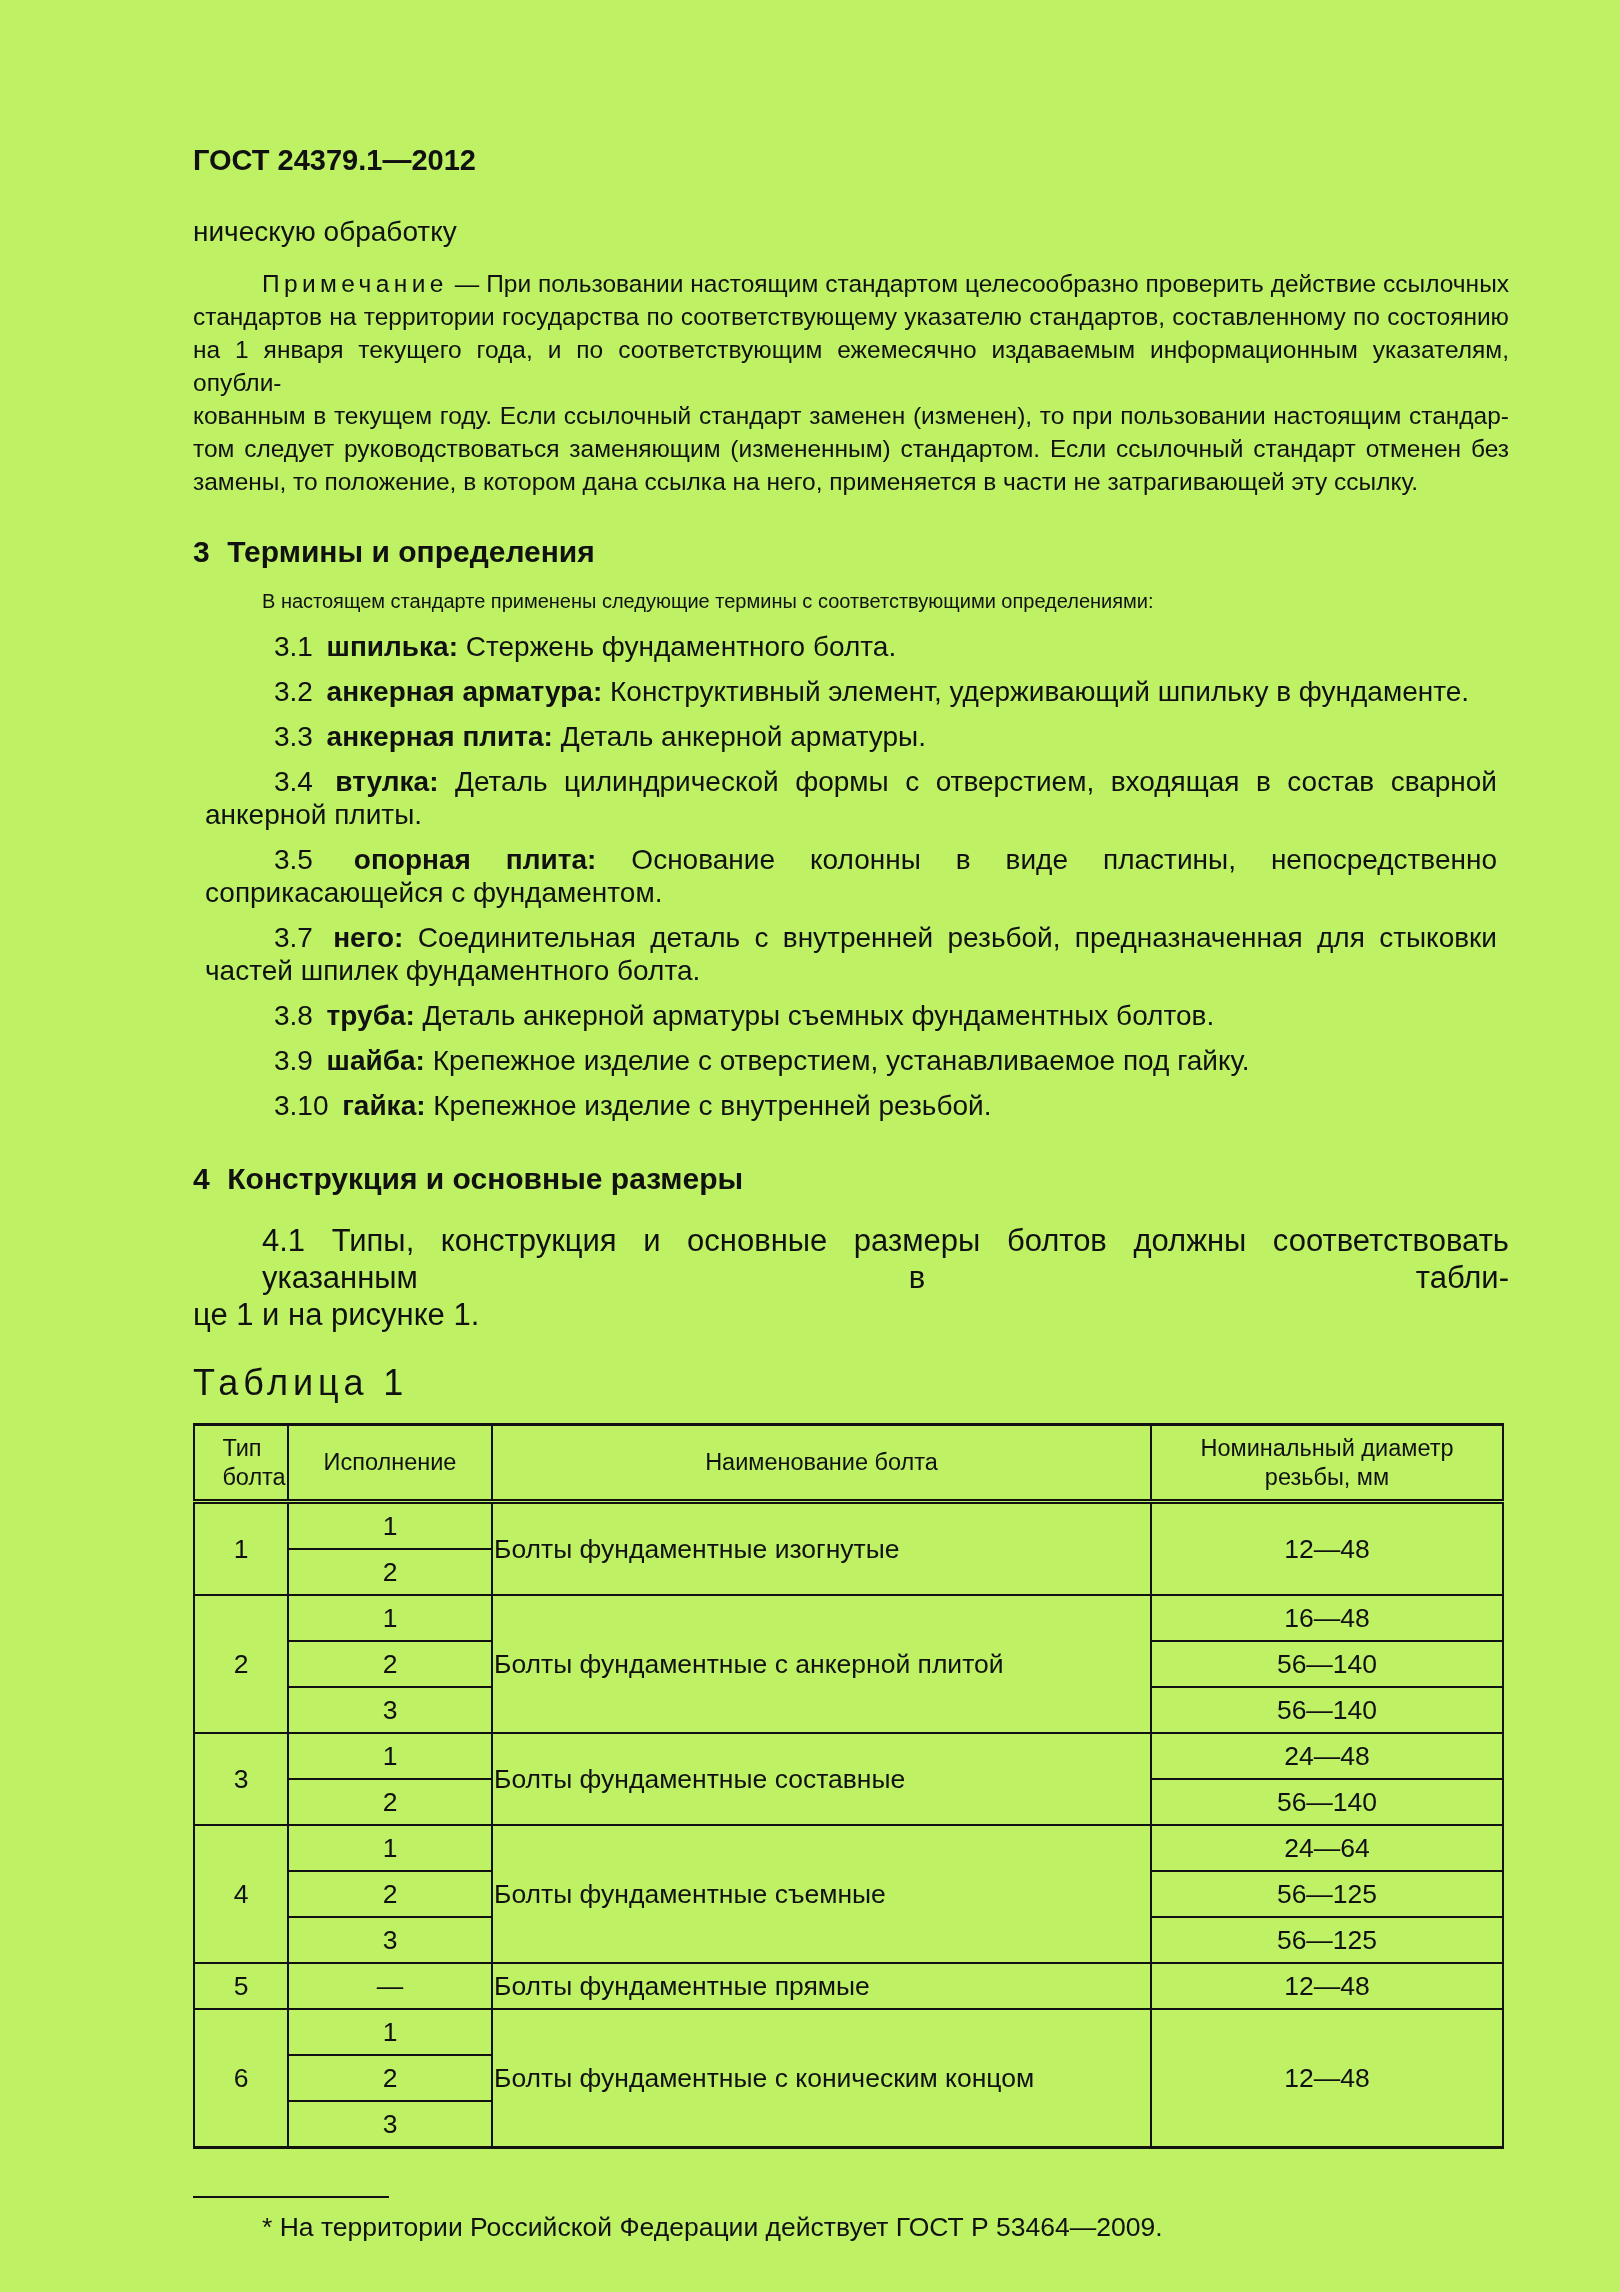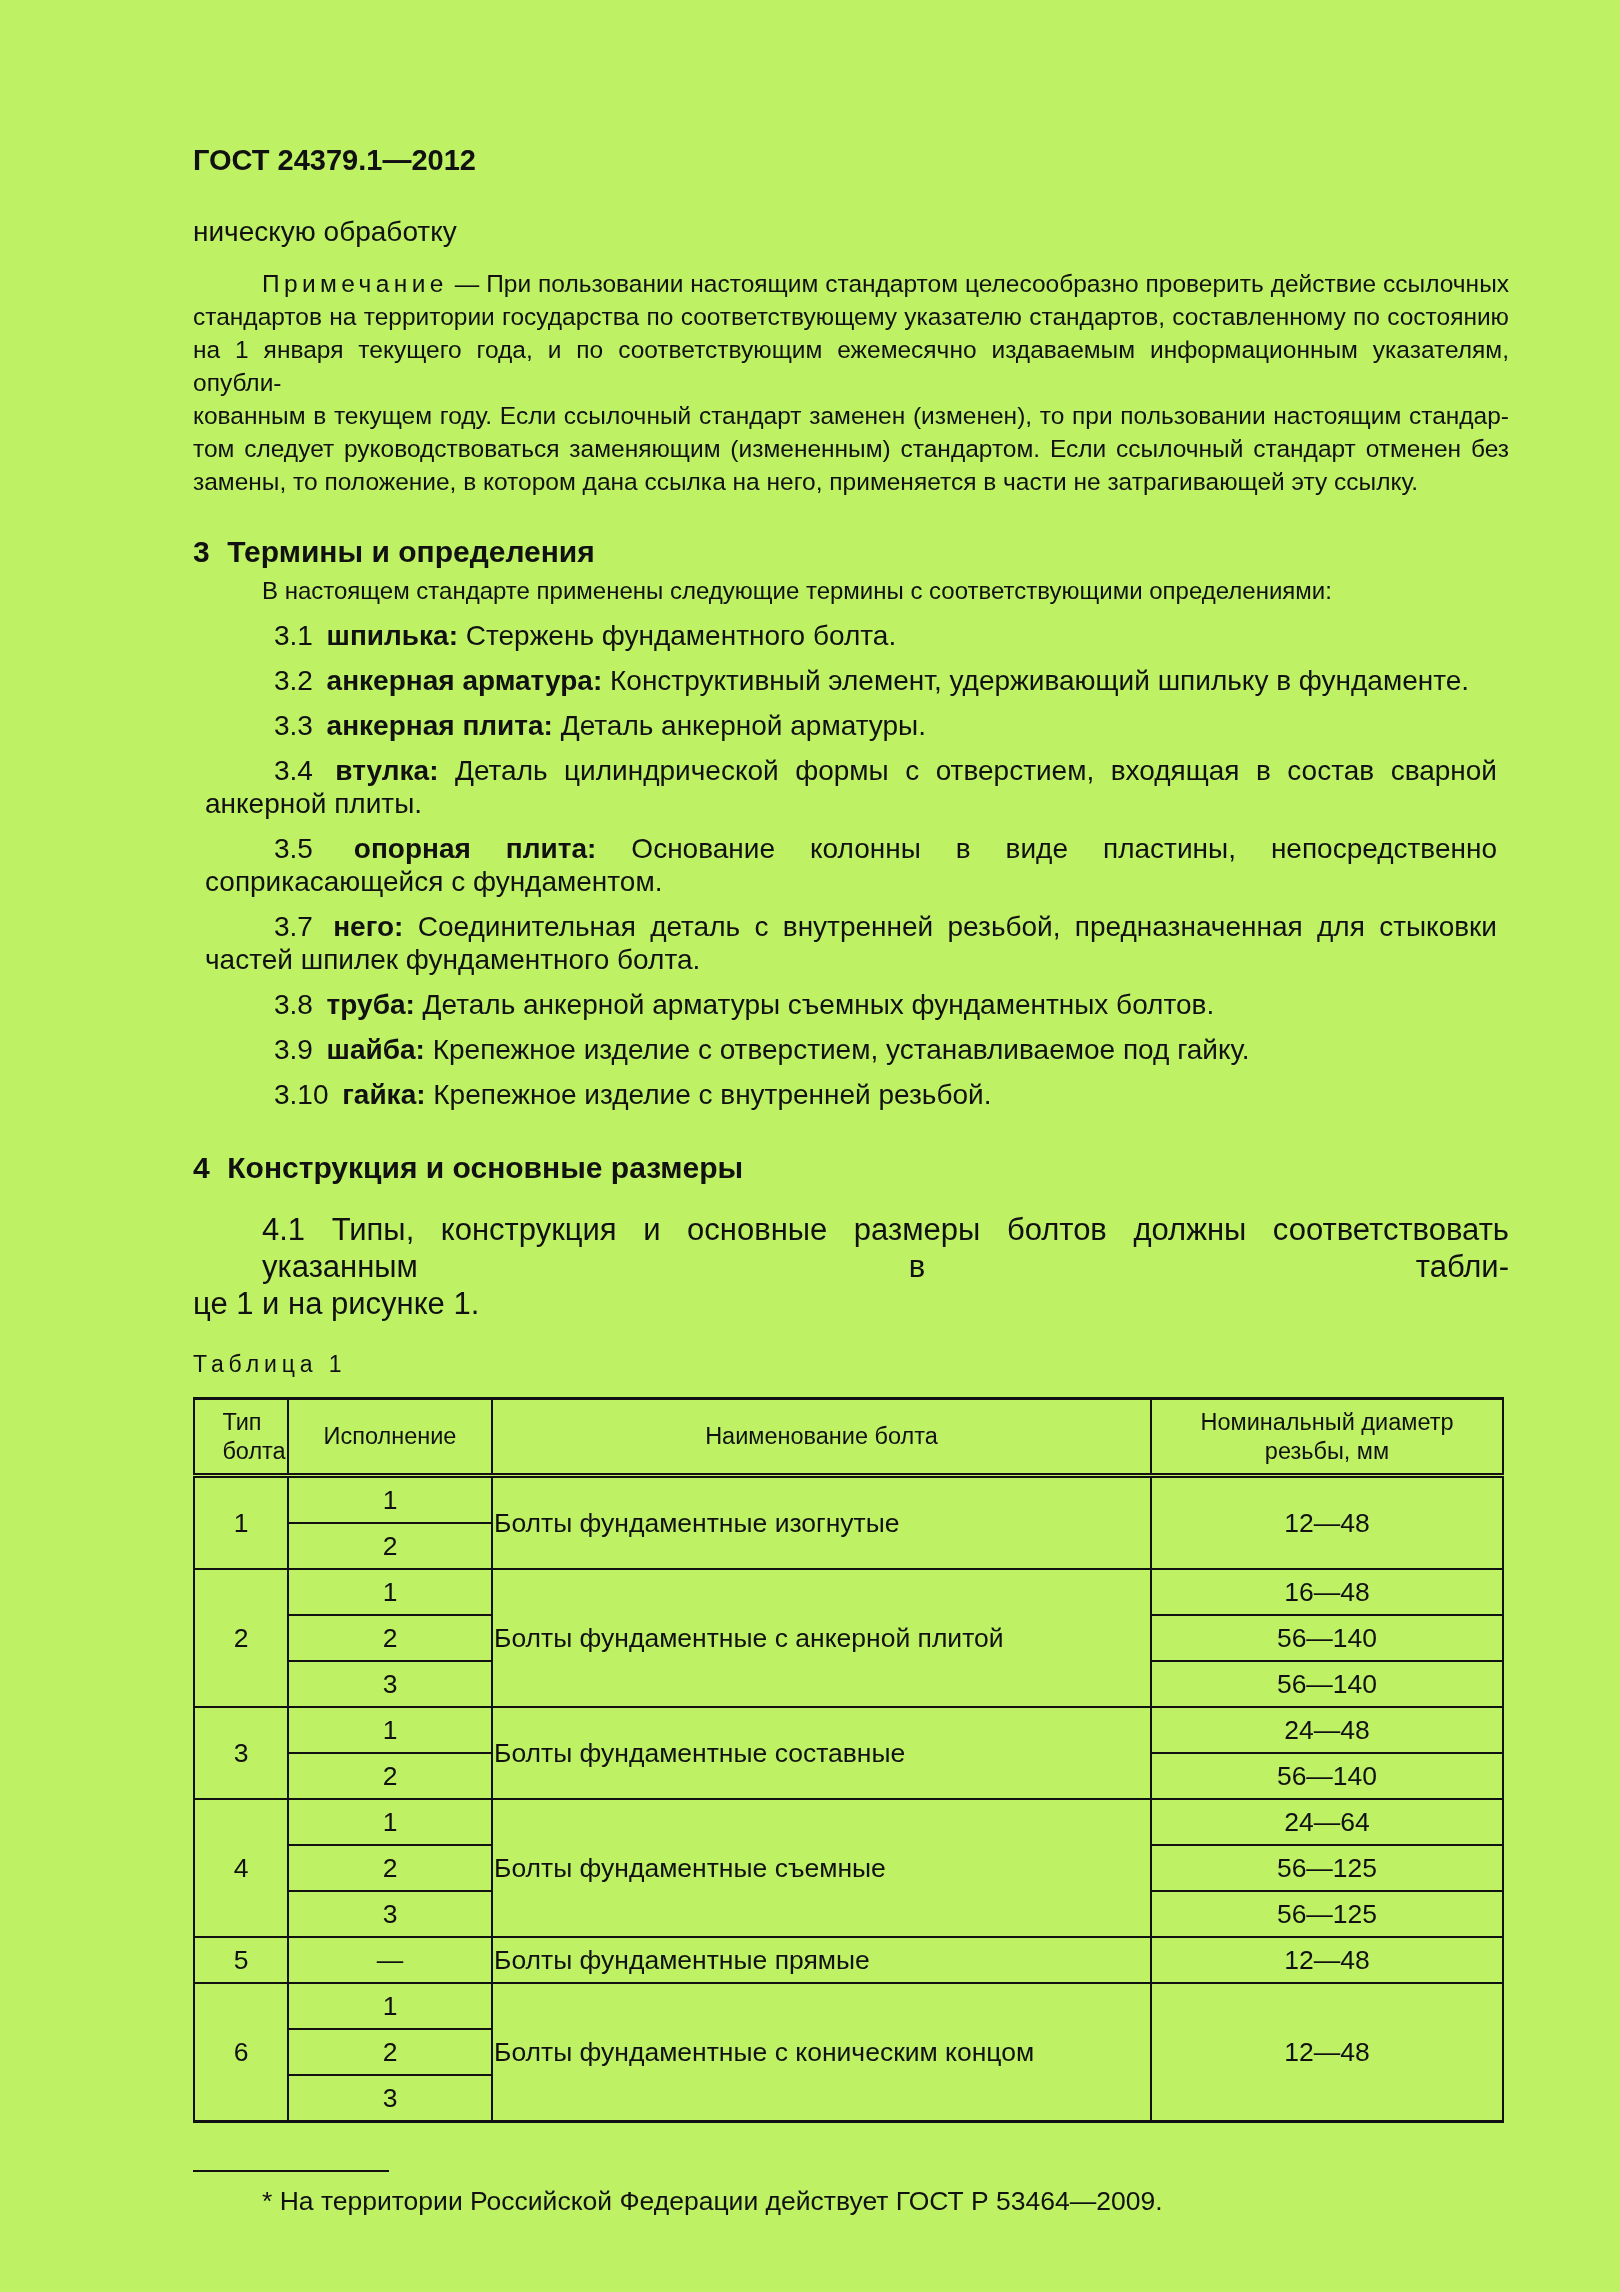--- a/index.html
+++ b/index.html
@@ -28,27 +28,27 @@
   .jl { text-align: justify; text-align-last: justify; }
   .pl { text-align: left; }
   .ind { padding-left: 69px; }
 
   .p-ref { margin-top: 36px; font-size: 28px; line-height: 37px; }
   .note  { margin-top: 16.7px; font-size: 24.5px; line-height: 33px; }
   .spaced-label { letter-spacing: 4.4px; }
 
   .h-sec { margin: 36px 0 0 0; font-size: 30px; font-weight: bold; line-height: 35px; }
   .h-sec .hnum { margin-right: 17.6px; }
-  .p-intro { margin-top: 5px; font-size: 24px; line-height: 33px; padding-left: 69px; }
+  .p-intro { margin-top: 16px; font-size: 20px; line-height: 33px; padding-left: 69px; }
   .terms { font-size: 28px; line-height: 33px; }
   .term { margin: 12px; text-indent: 69px; text-align: justify; }
   .term .tnum { margin-right: 5.9px; }
   .p-41 { margin-top: 26px; font-size: 31px; line-height: 37px; }
 
-  .tbl-caption { margin-top: 29px; font-size: 23px; letter-spacing: 4.9px; }
+  .tbl-caption { margin-top: 29px; font-size: 36px; letter-spacing: 4.9px; }
 
   table.gtable {
     margin-top: 19.6px;
     border-collapse: collapse;
     table-layout: fixed;
     width: 1308px;
     border-style: solid;
     border-color: #111;
     border-width: 3.9px 2.9px 3.9px 2.9px;
   }

